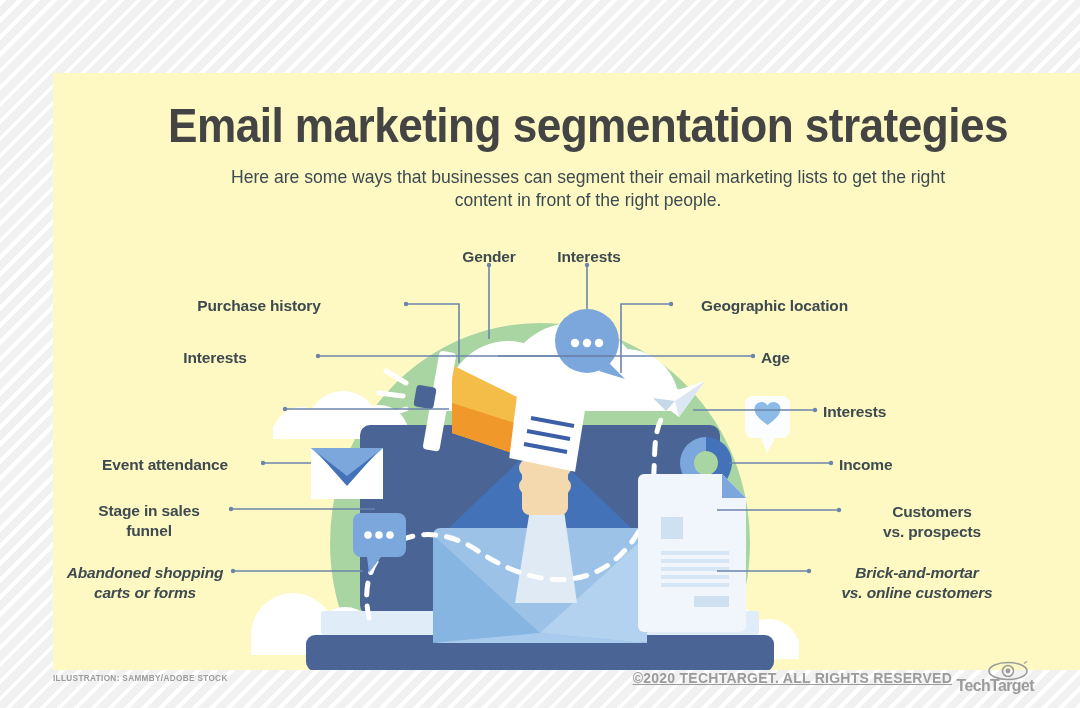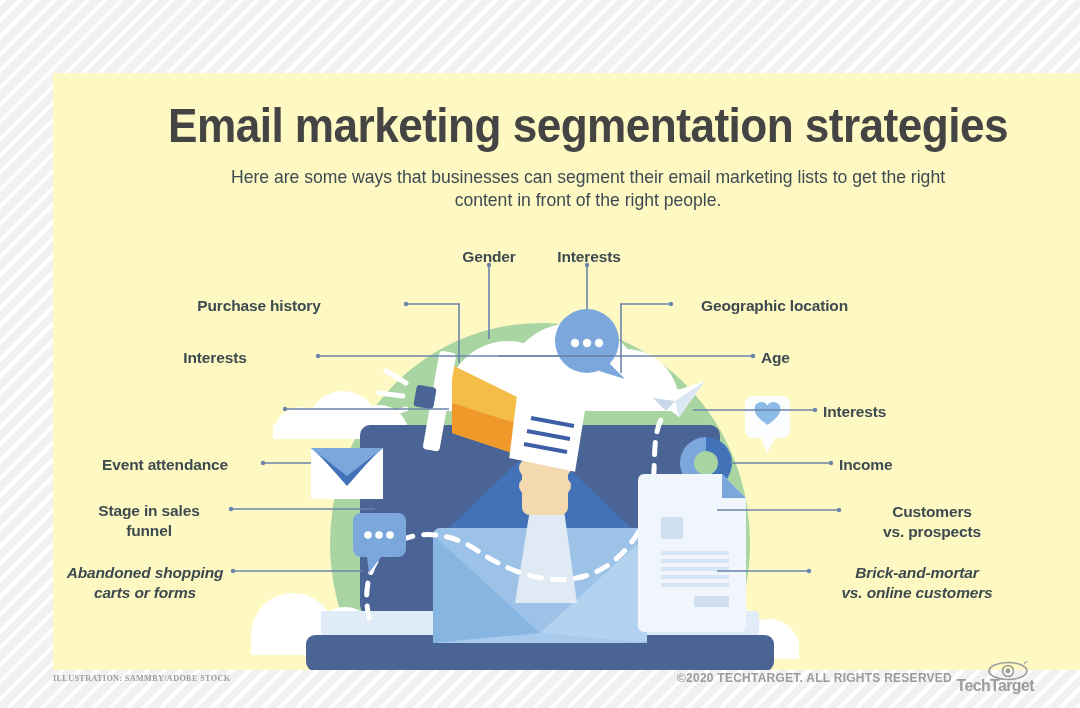--- a/index.html
+++ b/index.html
@@ -67,29 +67,29 @@
   .label.r{ text-align:left; }
   .label.c{ text-align:center; }
 
   
   #credit{
     position:absolute;left:53px;top:678px;
     transform:translateY(-50%);
     font-size:8.2px;font-weight:bold;
     letter-spacing:.35px;
     color:#9b9b9b;
-    font-family:Liberation Serif, serif;
   }
   #copyright{
     position:absolute;right:128px;top:678px;
     transform:translateY(-50%);
-    font-size:12px;font-weight:bold;
+    font-size:14px;font-weight:bold;
     letter-spacing:.25px;
     color:#9b9b9b;
     text-align:center;
+    text-decoration:underline;
   }
   #logo{
     position:absolute;right:49px;top:678px;
     transform:translateY(-50%);
     width:76px;height:34px;
   }
   #logo .wordmark{
     position:absolute;left:0;bottom:0;
     font-size:16.5px;font-weight:bold;
     color:#9b9b9b;letter-spacing:-.6px;

